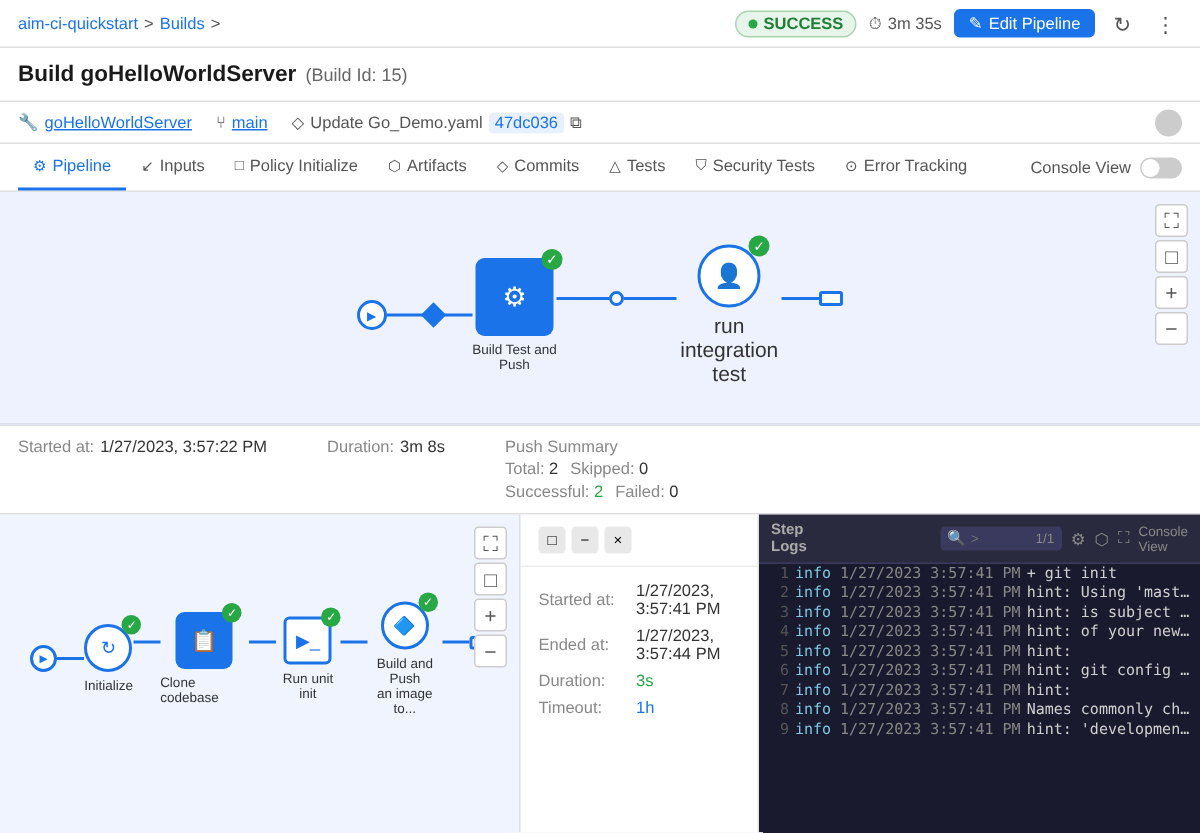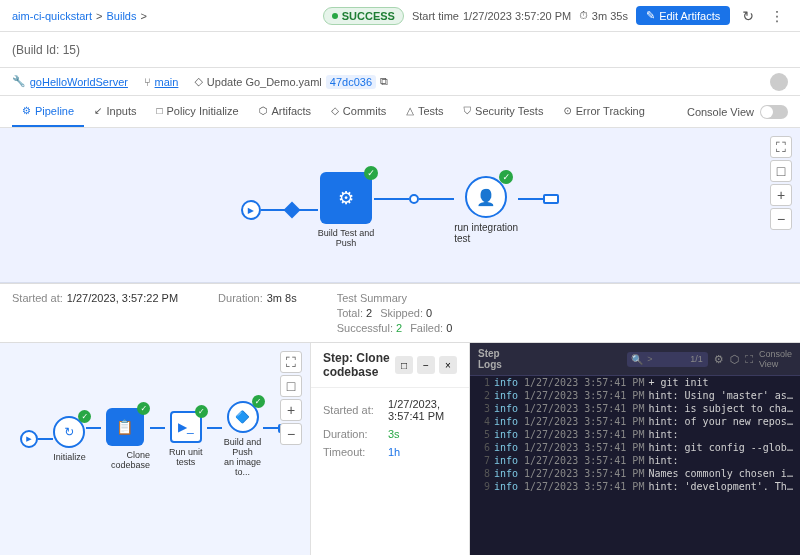--- a/index.html
+++ b/index.html
@@ -69,38 +69,35 @@
     <span>&gt;</span>
     <a href="#">Builds</a>
     <span>&gt;</span>
   </div>
   <div class="top-right">
     <div class="success-badge">
       <span class="success-dot"></span>
       <span>SUCCESS</span>
     </div>
     <div class="top-meta">
-      <span>Start time</span>
-      <span>1/27/2023 3:57:20 PM</span>
-    </div>
-    <div class="top-meta">
       <span>⏱</span>
       <span>3m 35s</span>
     </div>
     <button class="edit-btn">
       <span>✎</span>
-      <span>Edit Artifacts</span>
+      <span>Edit Pipeline</span>
     </button>
     <button class="icon-btn">↻</button>
     <button class="icon-btn">⋮</button>
   </div>
 </div>
 
 <div class="title-bar">
   <div class="page-title">
+    <span>Build goHelloWorldServer</span>
     <span class="build-id">(Build Id: 15)</span>
   </div>
 </div>
 
 <div class="sub-bar">
   <div class="sub-bar-item">
     <span>🔧</span>
     <a href="#" class="branch-tag">goHelloWorldServer</a>
   </div>
   <div class="sub-bar-item">
@@ -189,21 +186,21 @@
 
       <div style="width:10px;height:10px;border-radius:50%;border:2px solid #1a73e8;background:#fff;margin-bottom:22px;"></div>
 
       <div style="width:35px;height:2px;background:#1a73e8;margin-bottom:22px;"></div>
 
       <div style="display:flex; flex-direction:column; align-items:center; position:relative;">
         <div style="position:relative;">
           <div style="width:42px;height:42px;background:#fff;border:2px solid #1a73e8;border-radius:50%;display:flex;align-items:center;justify-content:center;color:#1a73e8;font-size:16px;">👤</div>
           <div style="position:absolute;top:-6px;right:-6px;width:14px;height:14px;background:#28a745;border-radius:50%;display:flex;align-items:center;justify-content:center;color:#fff;font-size:9px;">✓</div>
         </div>
-        <div style="font-size:10px;color:#333;text-align:left;margin-top:4px;max-width:70px;">run integration<br>test</div>
+        <div style="font-size:14px;color:#333;text-align:center;margin-top:4px;max-width:70px;">run integration<br>test</div>
       </div>
 
       <div style="width:25px;height:2px;background:#1a73e8;margin-bottom:22px;"></div>
 
       <div style="width:16px;height:10px;border:2px solid #1a73e8;border-radius:2px;margin-bottom:22px;background:#fff;"></div>
     </div>
 
     <div class="zoom-controls">
       <button class="zoom-btn">⛶</button>
       <button class="zoom-btn">□</button>
@@ -219,21 +216,21 @@
         <span class="build-info-value">1/27/2023, 3:57:22 PM</span>
       </div>
     </div>
     <div class="build-info-section">
       <div style="display:flex;gap:4px;">
         <span class="build-info-label">Duration:</span>
         <span class="build-info-value">3m 8s</span>
       </div>
     </div>
     <div class="build-info-section">
-      <span class="build-info-label">Test Summary</span>
+      <span class="build-info-label">Push Summary</span>
       <div style="display:flex;gap:8px;">
         <span>
           <span class="build-info-label">Total:</span>
           <span class="build-info-value">2</span>
         </span>
         <span>
           <span class="build-info-label">Skipped:</span>
           <span class="build-info-value">0</span>
         </span>
       </div>
@@ -279,75 +276,78 @@
           <div style="font-size:9px;color:#333;text-align:center;margin-top:4px;">Initialize</div>
         </div>
 
         <div style="width:20px;height:2px;background:#1a73e8;margin-bottom:22px;"></div>
 
         <div style="display:flex;flex-direction:column;align-items:center;position:relative;">
           <div style="position:relative;">
             <div style="width:38px;height:38px;background:#1a73e8;border-radius:6px;display:flex;align-items:center;justify-content:center;color:#fff;font-size:14px;">📋</div>
             <div style="position:absolute;top:-6px;right:-6px;width:13px;height:13px;background:#28a745;border-radius:50%;display:flex;align-items:center;justify-content:center;color:#fff;font-size:8px;">✓</div>
           </div>
-          <div style="font-size:9px;color:#333;text-align:right;margin-top:4px;">Clone codebase</div>
+          <div style="font-size:9px;color:#333;text-align:left;margin-top:4px;">Clone codebase</div>
         </div>
 
         <div style="width:20px;height:2px;background:#1a73e8;margin-bottom:22px;"></div>
 
         <div style="display:flex;flex-direction:column;align-items:center;position:relative;">
           <div style="position:relative;">
             <div style="width:32px;height:32px;border:2px solid #1a73e8;border-radius:4px;background:#fff;display:flex;align-items:center;justify-content:center;color:#1a73e8;font-size:12px;">▶_</div>
             <div style="position:absolute;top:-6px;right:-6px;width:13px;height:13px;background:#28a745;border-radius:50%;display:flex;align-items:center;justify-content:center;color:#fff;font-size:8px;">✓</div>
           </div>
-          <div style="font-size:9px;color:#333;text-align:center;margin-top:4px;">Run unit tests</div>
+          <div style="font-size:9px;color:#333;text-align:center;margin-top:4px;">Run unit init</div>
         </div>
 
         <div style="width:20px;height:2px;background:#1a73e8;margin-bottom:22px;"></div>
 
         <div style="display:flex;flex-direction:column;align-items:center;position:relative;">
           <div style="position:relative;">
             <div style="width:32px;height:32px;border:2px solid #1a73e8;border-radius:50%;background:#fff;display:flex;align-items:center;justify-content:center;color:#1a73e8;font-size:12px;">🔷</div>
             <div style="position:absolute;top:-6px;right:-6px;width:13px;height:13px;background:#28a745;border-radius:50%;display:flex;align-items:center;justify-content:center;color:#fff;font-size:8px;">✓</div>
           </div>
           <div style="font-size:9px;color:#333;text-align:center;margin-top:4px;max-width:55px;">Build and Push<br>an image to...</div>
         </div>
 
         <div style="width:20px;height:2px;background:#1a73e8;margin-bottom:22px;"></div>
 
         <div style="width:14px;height:9px;border:2px solid #1a73e8;border-radius:2px;background:#fff;margin-bottom:22px;"></div>
       </div>
     </div>
 
     <div style="width:160px;background:#fff;border-left:1px solid #e0e0e0;border-right:1px solid #e0e0e0;display:flex;flex-direction:column;">
       <div class="step-detail-header">
-        <span class="step-title">Step: Clone codebase</span>
         <div class="step-header-actions">
           <button class="step-action-btn">□</button>
           <button class="step-action-btn">−</button>
           <button class="step-action-btn">×</button>
         </div>
       </div>
       <div class="step-info">
         <div class="step-info-row">
           <span class="step-info-key">Started at:</span>
           <span class="step-info-val">1/27/2023, 3:57:41 PM</span>
         </div>
         <div class="step-info-row">
+          <span class="step-info-key">Ended at:</span>
+          <span class="step-info-val">1/27/2023, 3:57:44 PM</span>
+        </div>
+        <div class="step-info-row">
           <span class="step-info-key">Duration:</span>
           <span class="step-info-val green">3s</span>
         </div>
         <div class="step-info-row">
           <span class="step-info-key">Timeout:</span>
           <span class="step-info-val blue">1h</span>
         </div>
       </div>
     </div>
 
-    <div style="width:330px;background:#1a1a2e;display:flex;flex-direction:column;">
+    <div style="width:294px;background:#1a1a2e;display:flex;flex-direction:column;">
       <div style="background:#2a2a3e;padding:5px 8px;display:flex;align-items:center;justify-content:space-between;border-bottom:1px solid #3a3a5e;">
         <span style="color:#aaa;font-size:10px;font-weight:600;white-space:pre;">Step
 Logs</span>
         <div style="display:flex;align-items:center;gap:6px;">
           <div style="display:flex;align-items:center;gap:3px;background:#3a3a5e;border-radius:3px;padding:2px 5px;">
             <span style="color:#888;font-size:10px;">🔍</span>
             <input type="text" style="background: transparent; border: none; color: rgb(204, 204, 204); font-size: 9px; width: 40px; outline: none;" placeholder="&gt;">
             <span style="color:#888;font-size:9px;">1/1</span>
           </div>
           <button style="background:none;border:none;color:#888;cursor:pointer;font-size:11px;">⚙</button>

